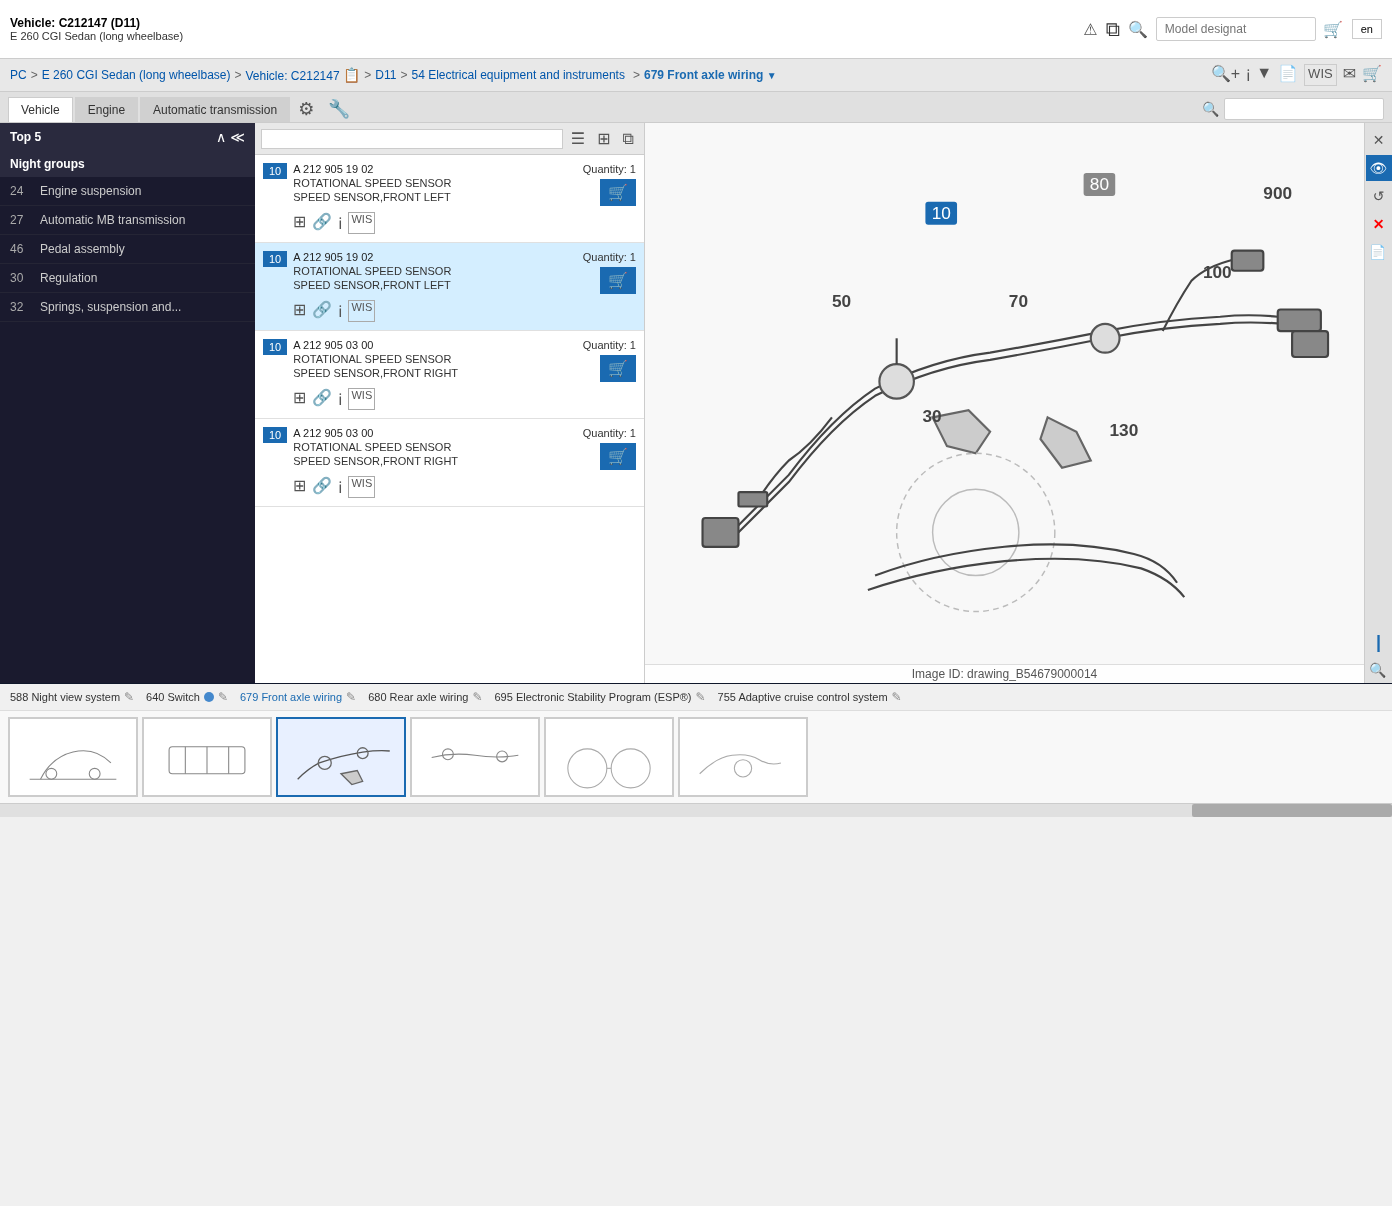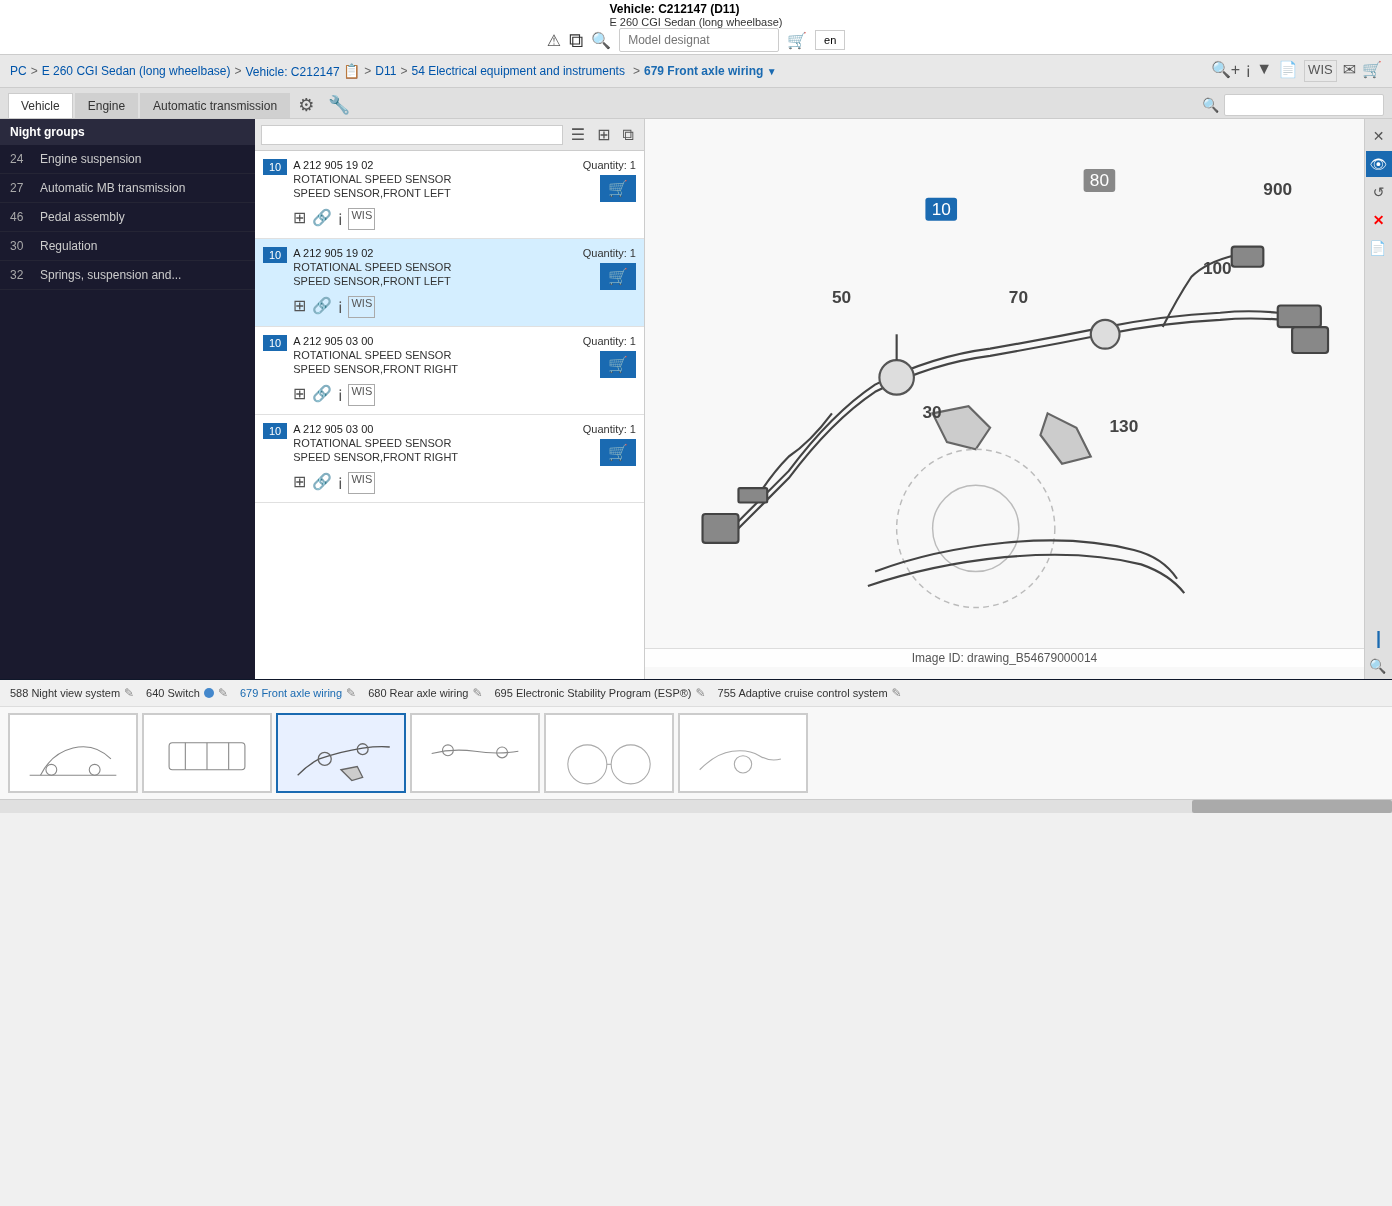--- a/index.html
+++ b/index.html
@@ -1,19 +1,19 @@
 <!DOCTYPE html>
 <html><head>
   <meta charset="utf-8">
   <style>
     * { box-sizing: border-box; margin: 0; padding: 0; font-family: Arial, sans-serif; font-size: 12px; }
     body { background: #f0f0f0; width: 1392px; overflow-x: hidden; }
 
     
-    .header { background: #fff; border-bottom: 1px solid #ccc; padding: 2px 10px; display: flex; align-items: center; justify-content: space-between; flex-direction: column; }
+    .header { background: #fff; border-bottom: 1px solid #ccc; padding: 16px 10px; display: flex; align-items: center; justify-content: space-between; }
     .header-left { display: flex; flex-direction: column; }
     .header-left .vehicle-id { font-weight: bold; font-size: 12px; }
     .header-left .vehicle-name { font-size: 11px; color: #333; }
     .header-right { display: flex; align-items: center; gap: 8px; }
     .header-icon { cursor: pointer; font-size: 16px; color: #555; }
     .search-input-header { border: 1px solid #ccc; padding: 4px 8px; width: 160px; font-size: 12px; border-radius: 2px; }
     .lang-btn { border: 1px solid #ccc; background: #fff; padding: 3px 8px; cursor: pointer; font-size: 11px; }
     .copy-icon { font-size: 20px; color: #333; cursor: pointer; }
 
     
@@ -65,21 +65,21 @@
     .cart-btn { background: #1a6ab1; border: none; color: #fff; padding: 4px 8px; cursor: pointer; font-size: 16px; }
     .part-actions { display: flex; gap: 6px; margin-top: 6px; padding-left: 30px; }
     .part-action-icon { font-size: 16px; color: #555; cursor: pointer; }
 
     
     .right-panel { flex: 1; background: #f8f8f8; position: relative; overflow: hidden; }
     .diagram-area { width: 100%; height: 100%; position: relative; }
     .diagram-tools { position: absolute; right: 0; top: 0; bottom: 0; width: 28px; background: #e0e0e0; display: flex; flex-direction: column; align-items: center; padding-top: 4px; gap: 2px; border-left: 1px solid #ccc; }
     .diagram-tool-btn { background: none; border: none; cursor: pointer; font-size: 14px; color: #555; padding: 4px; width: 26px; height: 26px; display: flex; align-items: center; justify-content: center; }
     .diagram-tool-btn.active { background: #1a6ab1; color: #fff; }
-    .image-id-bar { position: absolute; bottom: 12px; left: 0; right: 28px; background: rgba(255,255,255,0.85); padding: 2px 8px; font-size: 11px; color: #555; text-align: center; border-top: 1px solid #ddd; }
+    .image-id-bar { position: absolute; bottom: 0; left: 0; right: 28px; background: rgba(255,255,255,0.85); padding: 2px 8px; font-size: 11px; color: #555; text-align: center; border-top: 1px solid #ddd; }
 
     
     .thumbnails-section { background: #fff; border-top: 1px solid #0f172a; }
     .thumbnails-bar { display: flex; align-items: center; gap: 0; overflow-x: auto; background: #f0f0f0; padding: 4px 6px; border-bottom: 1px solid #ddd; }
     .thumb-label { white-space: nowrap; font-size: 11px; color: #333; padding: 2px 8px 2px 4px; display: flex; align-items: center; gap: 4px; cursor: pointer; }
     .thumb-label .edit-icon { font-size: 12px; color: #888; }
     .thumb-label.active-thumb { color: #1a6ab1; }
     .thumb-dot { width: 10px; height: 10px; background: #4488cc; border-radius: 50%; display: inline-block; }
     .thumbnails-images { display: flex; gap: 4px; padding: 6px 8px; overflow-x: auto; background: #f8f8f8; }
     .thumb-img { width: 130px; height: 80px; border: 2px solid #ccc; background: #fff; cursor: pointer; display: flex; align-items: center; justify-content: center; flex-shrink: 0; }
@@ -140,20 +140,27 @@
   <span style="font-size:18px;cursor:pointer;padding:2px 6px;color:#555">🔧</span>
   <div class="tab-search">
     <span style="font-size:14px;cursor:pointer">🔍</span>
     <input class="search-input-header" placeholder="" style="">
   </div>
 </div>
 
 <div class="main-layout">
 
   <div class="left-panel">
+    <div class="left-panel-header">
+      <span>Top 5</span>
+      <div class="collapse-icons">
+        <button class="collapse-btn">∧</button>
+        <button class="collapse-btn">≪</button>
+      </div>
+    </div>
     <div class="main-groups-header">
       <span>Night groups</span>
     </div>
     <div class="main-groups-list" id="main-groups-list">
         <div class="main-group-item">
           <span class="main-group-num">24</span>
           <span>Engine suspension</span>
         </div>
         <div class="main-group-item">
           <span class="main-group-num">27</span>

